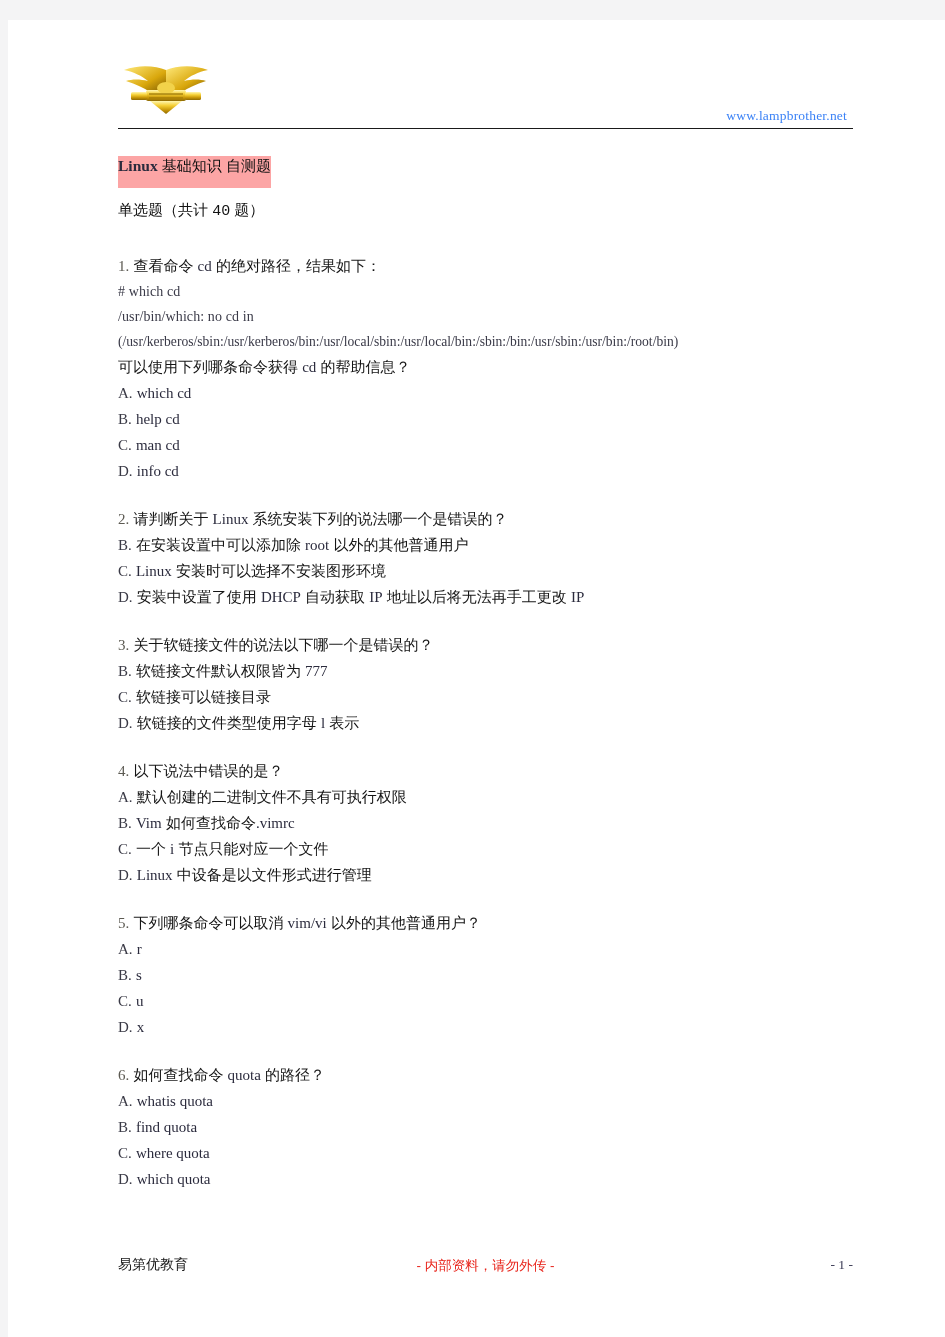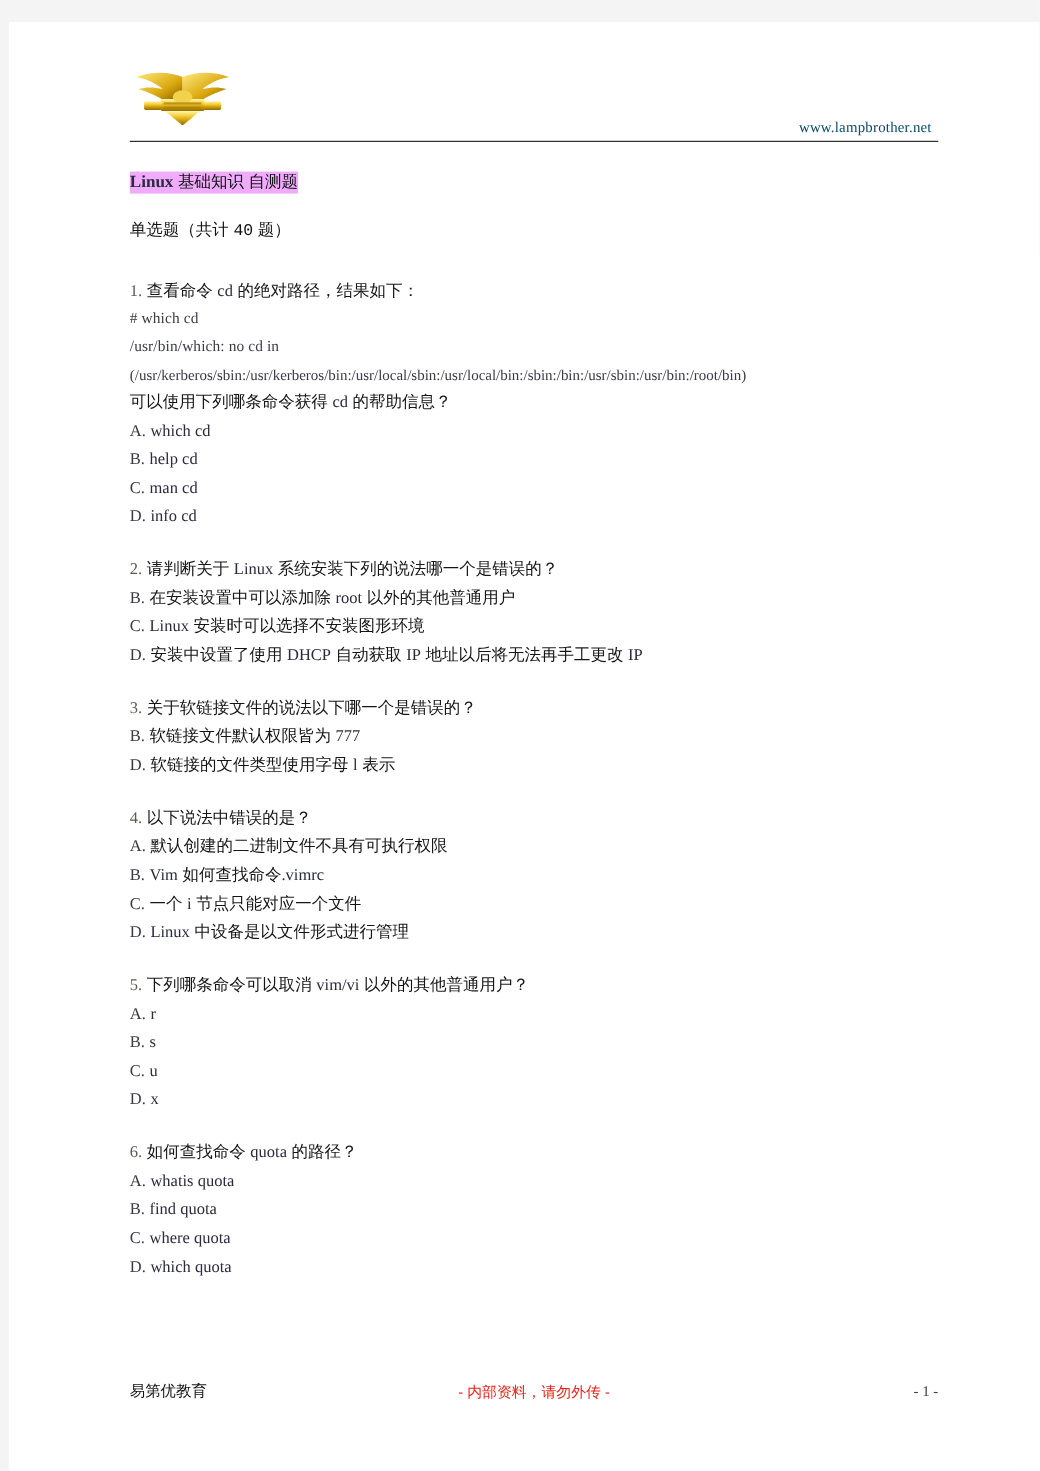--- a/index.html
+++ b/index.html
@@ -29,21 +29,21 @@
   .logo {
     position: absolute;
     left: 8px; top: 0px;
     width: 96px; height: 52px;
   }
   .site-url {
     position: absolute;
     right: 0px; top: 46px;
     font-family: "Liberation Serif", "DejaVu Serif", serif;
     font-size: 13.5px;
-    color: #0c4a6e;
+    color: #3b82f6;
     letter-spacing: 0.2px;
     white-space: nowrap;
   }
   .header-rule {
     position: absolute;
     left: 8px; top: 66px;
     width: 735px;
     height: 0;
     border-top: 1.4px solid #1a1a1a;
   }
@@ -53,25 +53,25 @@
     position: absolute;
     left: 110px;
     top: 138px;
     width: 735px;
   }
   .title-line {
     margin: 0 0 28px 0;
     line-height: 1.0;
   }
   .hl {
-    background: #f0abfc;
+    background: #fca5a5;
     font-size: 15px;
     color: #121212;
     font-family: "Liberation Sans", "DejaVu Sans", sans-serif;
-    padding: 1px 0 2px 0;
+    padding: 1px 0 14px 0;
   }
   .hl .lat {
     font-family: "Liberation Serif", "DejaVu Serif", serif;
     font-weight: bold;
     font-size: 15.5px;
   }
 
   .section-head {
     font-family: "Liberation Sans", "DejaVu Sans", sans-serif;
     font-size: 15px;
@@ -224,20 +224,21 @@
       <div class="optline"><span class="olabel">C.</span> <span><span class="lat">Linux</span><span> 安装时可以选择不安装图形环境</span></span></div>
       <div class="optline"><span class="olabel">D.</span> <span><span>安装中设置了使用 </span><span class="lat">DHCP</span><span> 自动获取 </span><span class="lat">IP</span><span> 地址以后将无法再手工更改 </span><span class="lat">IP</span></span></div>
     </div>
 
     <div class="qblock">
       <div class="qline">
         <span class="qnum">3.</span>
         <span>关于软链接文件的说法以下哪一个是错误的？</span>
       </div>
       <div class="optline"><span class="olabel">B.</span> <span><span>软链接文件默认权限皆为 </span><span class="lat">777</span></span></div>
+      <div class="optline"><span class="olabel">C.</span> <span><span>软链接可以链接目录</span></span></div>
       <div class="optline"><span class="olabel">D.</span> <span><span>软链接的文件类型使用字母 </span><span class="lat">l</span><span> 表示</span></span></div>
     </div>
 
     <div class="qblock">
       <div class="qline">
         <span class="qnum">4.</span>
         <span>以下说法中错误的是？</span>
       </div>
       <div class="optline"><span class="olabel">A.</span> <span><span>默认创建的二进制文件不具有可执行权限</span></span></div>
       <div class="optline"><span class="olabel">B.</span> <span><span class="lat">Vim</span><span> 如何查找命令</span><span class="lat">.vimrc</span></span></div>

